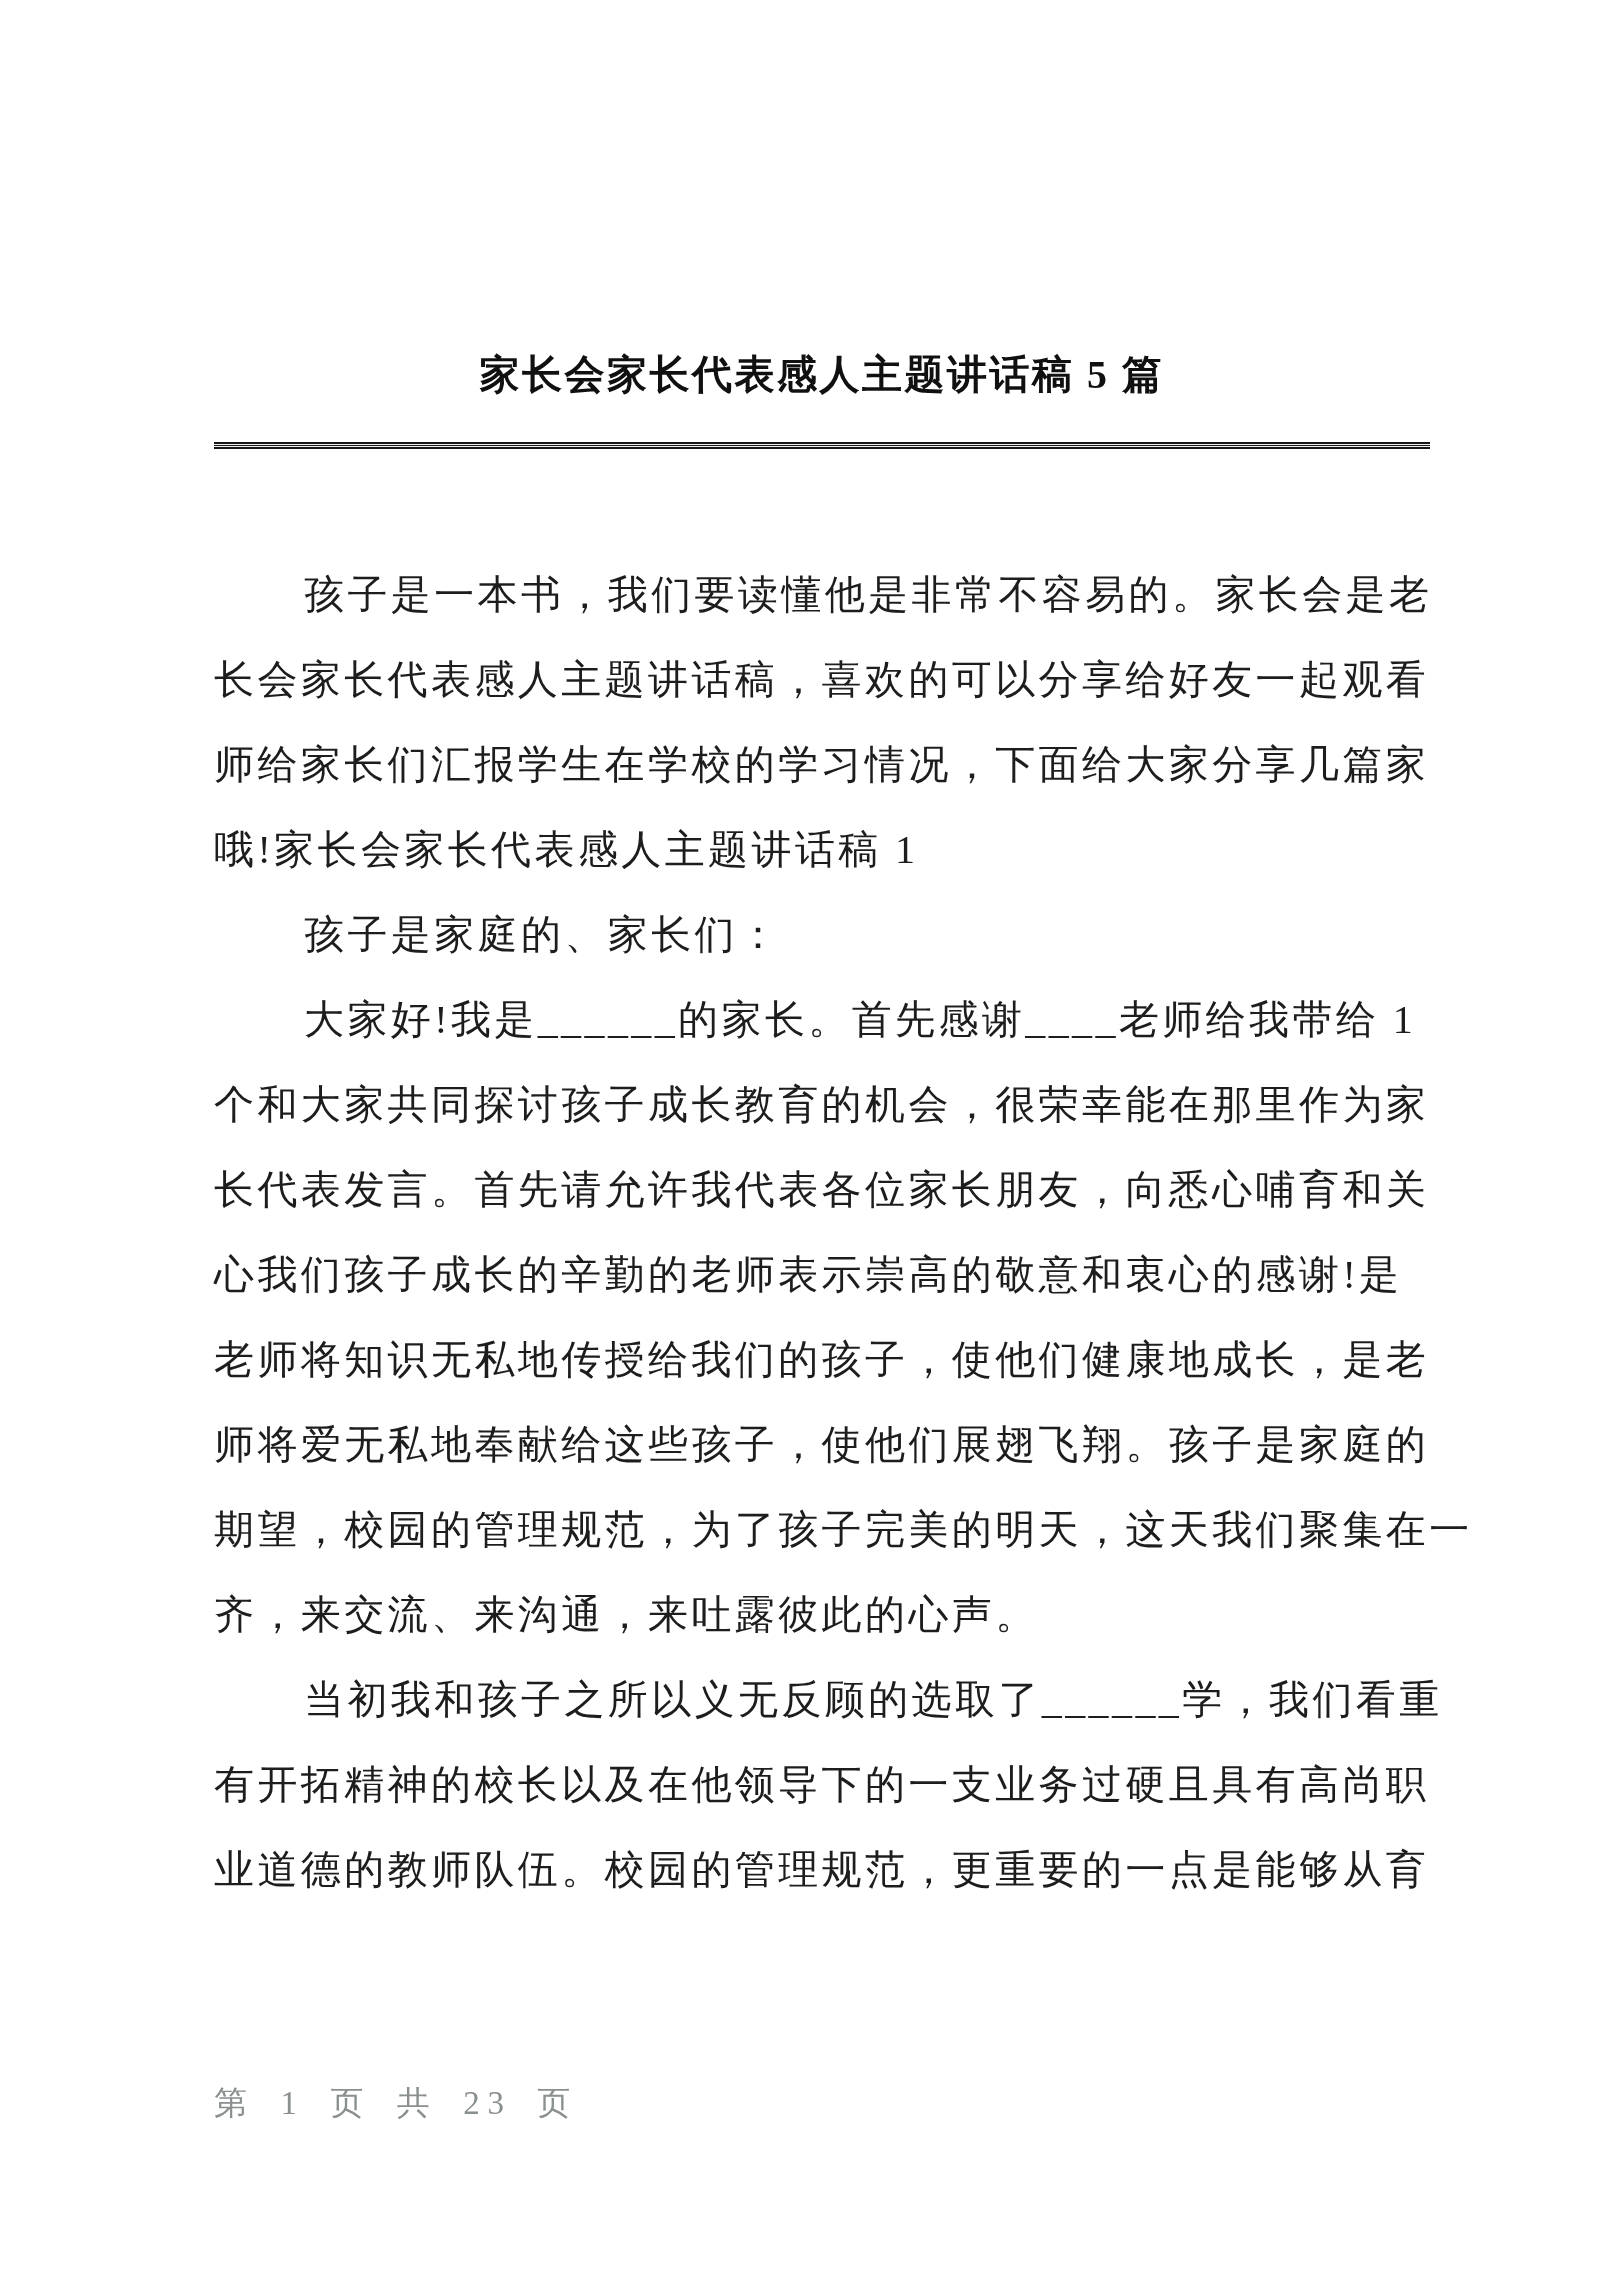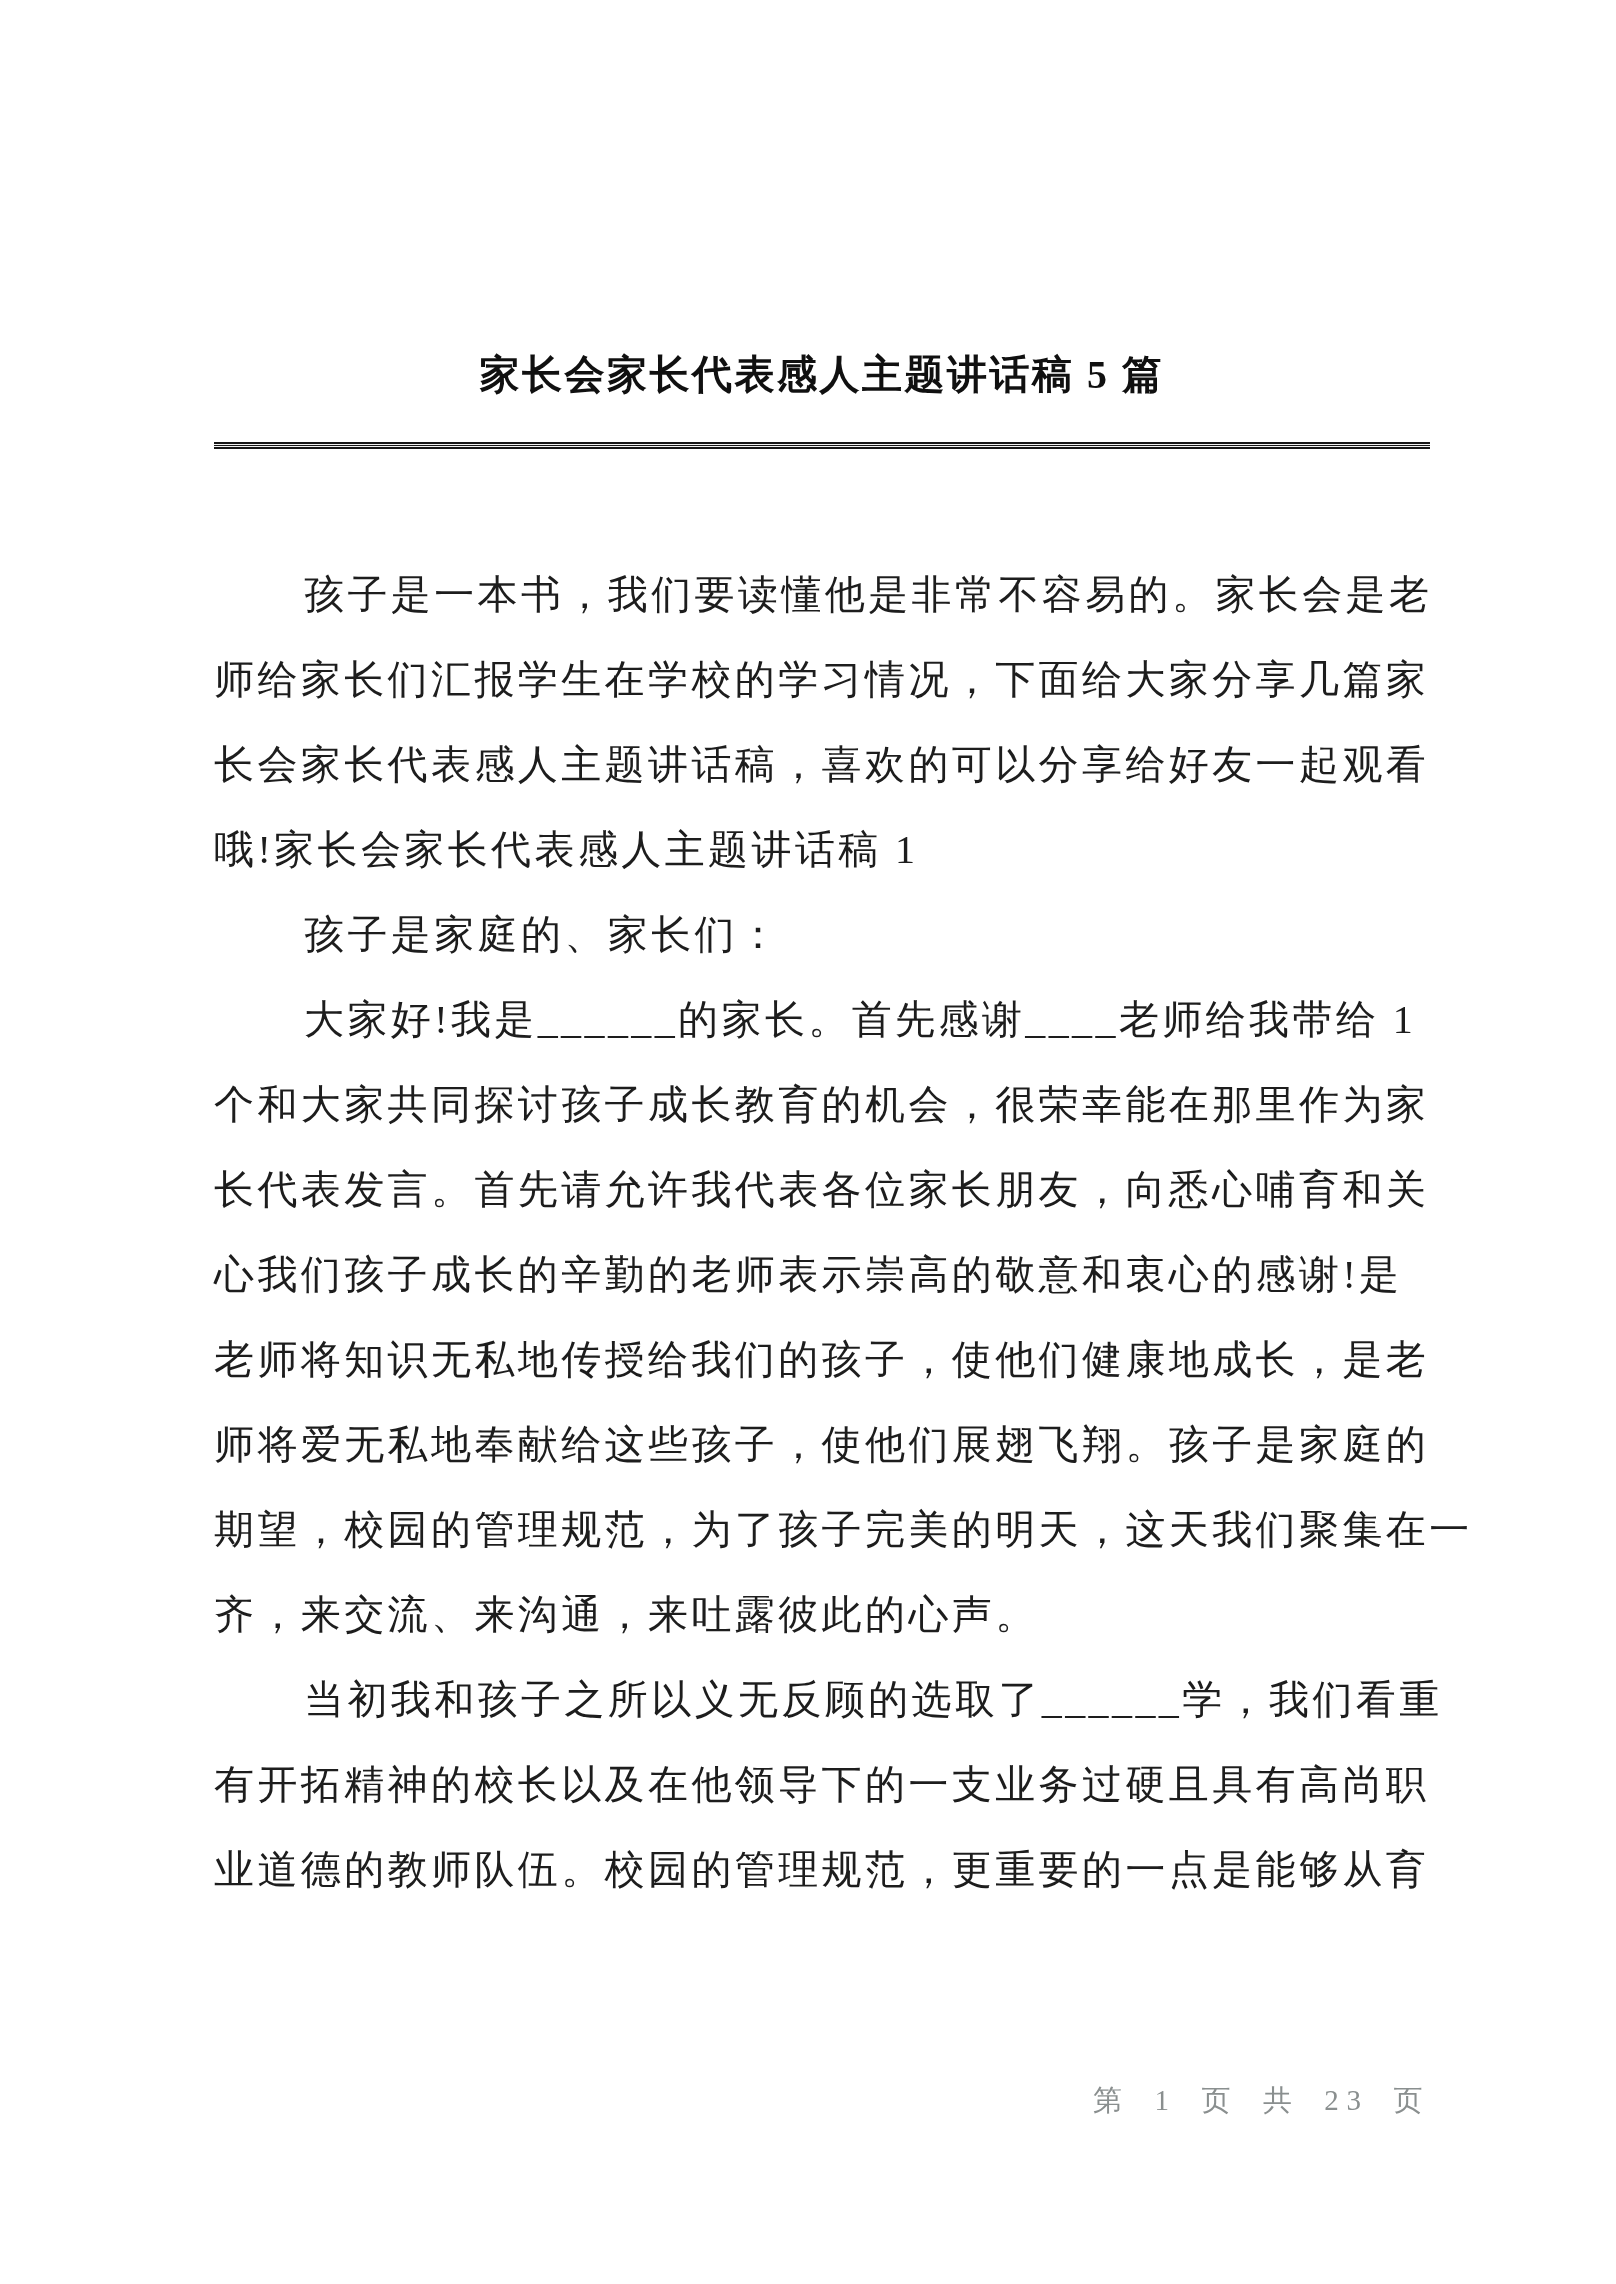--- a/index.html
+++ b/index.html
@@ -47,38 +47,38 @@
     letter-spacing: 3.4px;
     color: #1d1d1d;
   }
   .doc-body .line { white-space: nowrap; }
   .doc-body .line.indent { padding-left: 90px; }
   .doc-footer {
     position: absolute;
     left: 214px;
     width: 1216px;
     top: 2081px;
-    text-align: right;
-    font-size: 29px;
+    text-align: left;
+    font-size: 33px;
     letter-spacing: 7.6px;
     word-spacing: 10px;
     color: #8a8f8f;
   }
 </style>
 </head>
 <body>
 
 <div class="page">
   <div class="content">
     <h1 class="doc-title">家长会家长代表感人主题讲话稿 5 篇</h1>
     <div class="title-rule"></div>
     <div class="doc-body" id="doc-body">
         <div class="line indent">孩子是一本书，我们要读懂他是非常不容易的。家长会是老</div>
+        <div class="line">长会家长代表感人主题讲话稿，喜欢的可以分享给好友一起观看</div>
         <div class="line">师给家长们汇报学生在学校的学习情况，下面给大家分享几篇家</div>
-        <div class="line">长会家长代表感人主题讲话稿，喜欢的可以分享给好友一起观看</div>
         <div class="line">哦!家长会家长代表感人主题讲话稿 1</div>
         <div class="line indent">孩子是家庭的、家长们：</div>
         <div class="line indent">大家好!我是______的家长。首先感谢____老师给我带给 1</div>
         <div class="line">个和大家共同探讨孩子成长教育的机会，很荣幸能在那里作为家</div>
         <div class="line">长代表发言。首先请允许我代表各位家长朋友，向悉心哺育和关</div>
         <div class="line">心我们孩子成长的辛勤的老师表示崇高的敬意和衷心的感谢!是</div>
         <div class="line">老师将知识无私地传授给我们的孩子，使他们健康地成长，是老</div>
         <div class="line">师将爱无私地奉献给这些孩子，使他们展翅飞翔。孩子是家庭的</div>
         <div class="line">期望，校园的管理规范，为了孩子完美的明天，这天我们聚集在一</div>
         <div class="line">齐，来交流、来沟通，来吐露彼此的心声。</div>

